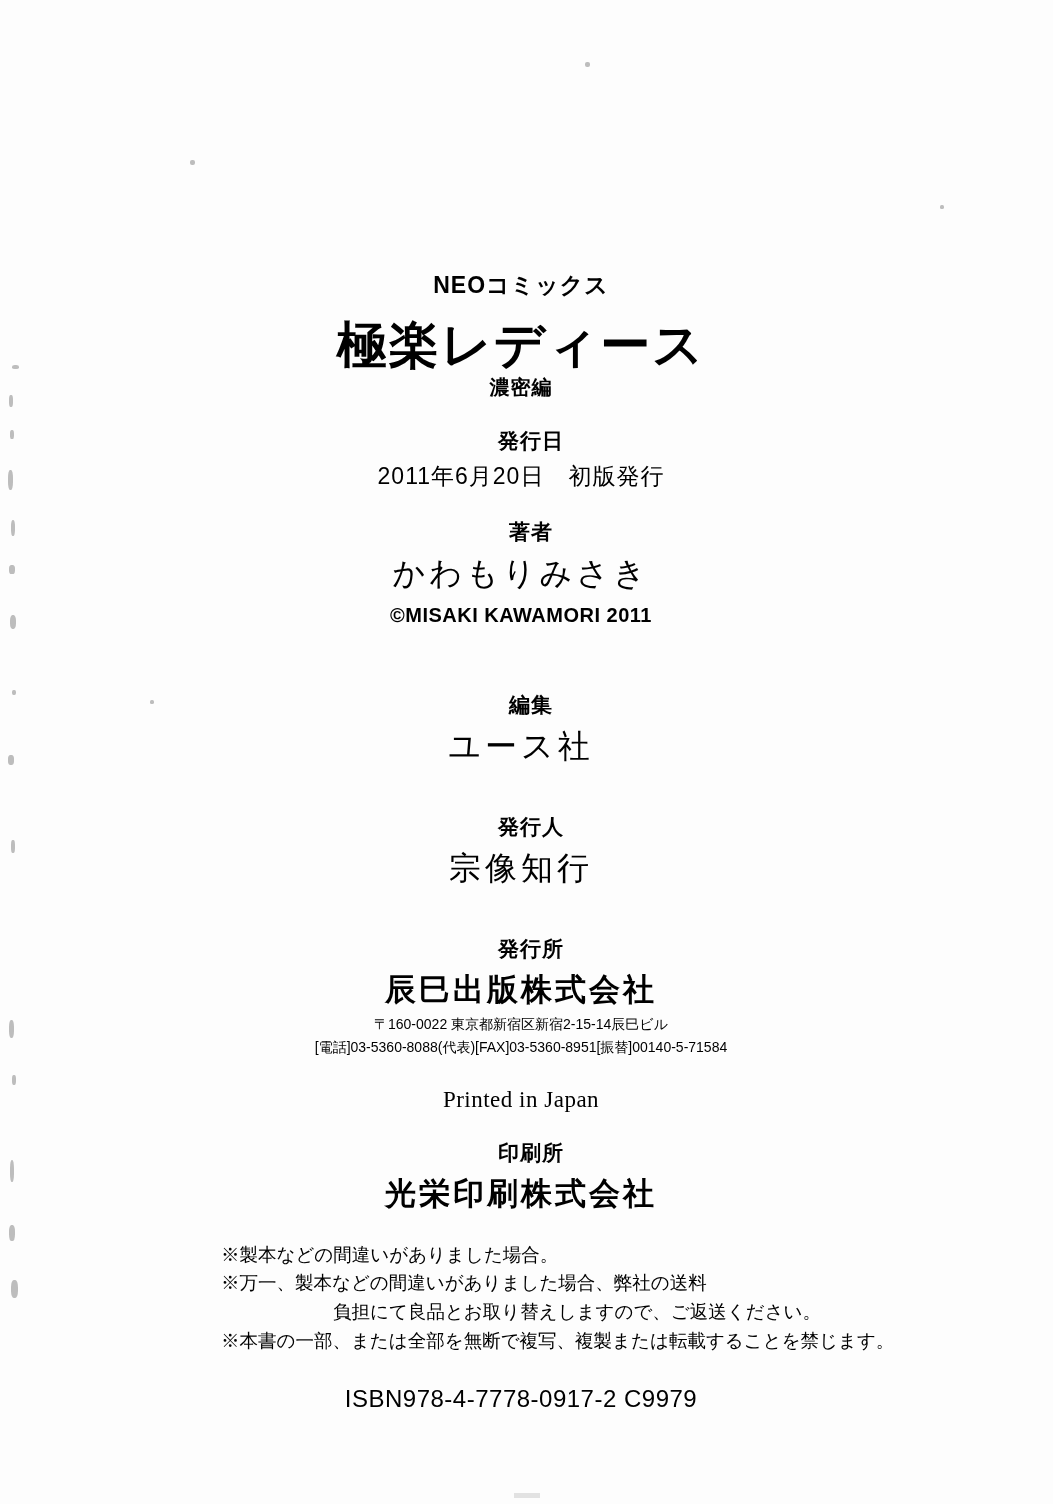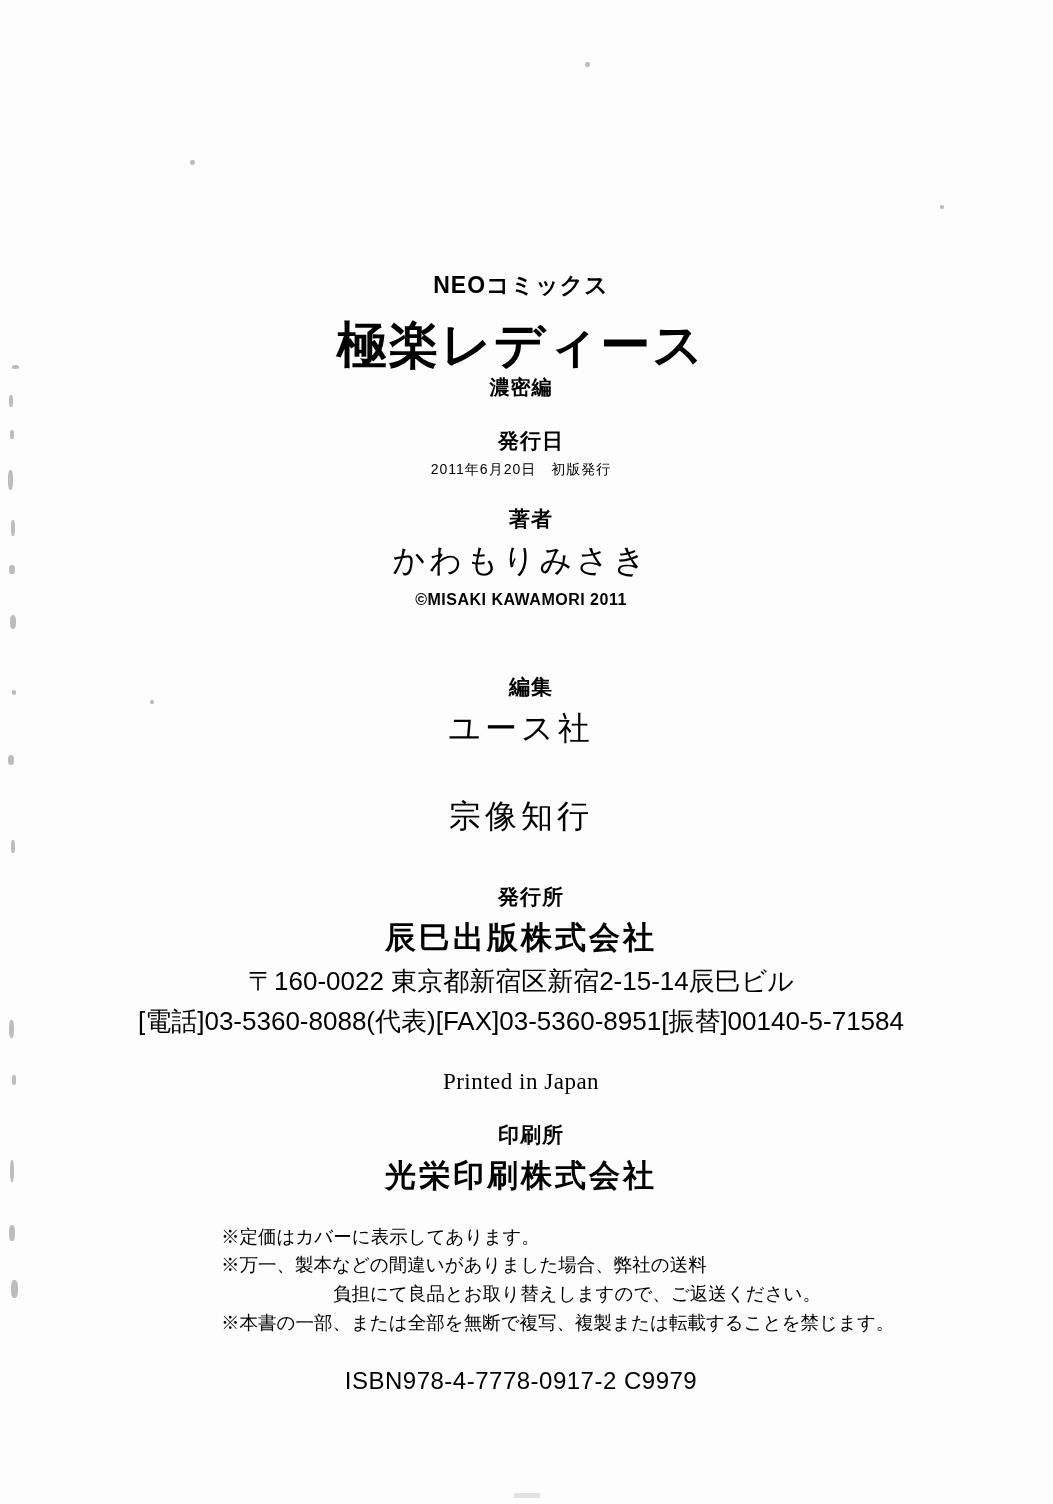--- a/index.html
+++ b/index.html
@@ -64,47 +64,47 @@
 
   .label {
     font-size: 21px;
     font-weight: bold;
     letter-spacing: 1px;
     margin-bottom: 6px;
     margin-left: 20px;
   }
 
   .value {
-    font-size: 14px;
+    font-size: 23px;
     letter-spacing: 1px;
   }
 
   .value-lg {
     font-size: 32px;
     letter-spacing: 4px;
   }
 
   .value-xl {
     font-size: 31px;
     letter-spacing: 3px;
     font-weight: bold;
   }
 
   .copyright {
-    font-size: 16px;
+    font-size: 20px;
     font-weight: bold;
     letter-spacing: 0.5px;
     margin-top: 8px;
   }
 
   .gap-lg { margin-top: 64px; }
   .gap-md { margin-top: 44px; }
 
   .addr {
-    font-size: 26px;
+    font-size: 14px;
     letter-spacing: 0px;
     margin-top: 5px;
   }
 
   .printed {
     font-family: "Liberation Serif", serif;
     font-size: 23px;
     margin-top: 30px;
     letter-spacing: 0.5px;
   }
@@ -178,39 +178,40 @@
       <div class="value-lg">かわもりみさき</div>
       <div class="copyright">©MISAKI KAWAMORI 2011</div>
     </div>
 
     <div class="block gap-lg">
       <div class="label">編集</div>
       <div class="value-lg">ユース社</div>
     </div>
 
     <div class="block gap-md">
+      <div class="label">発行人</div>
       <div class="value-lg">宗像知行</div>
     </div>
 
     <div class="block gap-md">
       <div class="label">発行所</div>
       <div class="value-xl">辰巳出版株式会社</div>
       <div class="addr">〒160-0022 東京都新宿区新宿2-15-14辰巳ビル</div>
       <div class="addr">[電話]03-5360-8088(代表)[FAX]03-5360-8951[振替]00140-5-71584</div>
     </div>
 
     <div class="printed">Printed in Japan</div>
 
     <div class="block">
       <div class="label">印刷所</div>
       <div class="value-xl">光栄印刷株式会社</div>
     </div>
 
     <div class="notes">
-      <div>※定価はカバーに表示してあります。</div>
+      <div>※製本などの間違いがありました場合。</div>
       <div>※万一、製本などの間違いがありました場合、弊社の送料</div>
       <div class="indent">負担にて良品とお取り替えしますので、ご返送ください。</div>
       <div>※本書の一部、または全部を無断で複写、複製または転載することを禁じます。</div>
     </div>
 
     <div class="isbn">ISBN978-4-7778-0917-2 C9979</div>
 
   </div>
 
   <div class="bottom-mark"></div>

